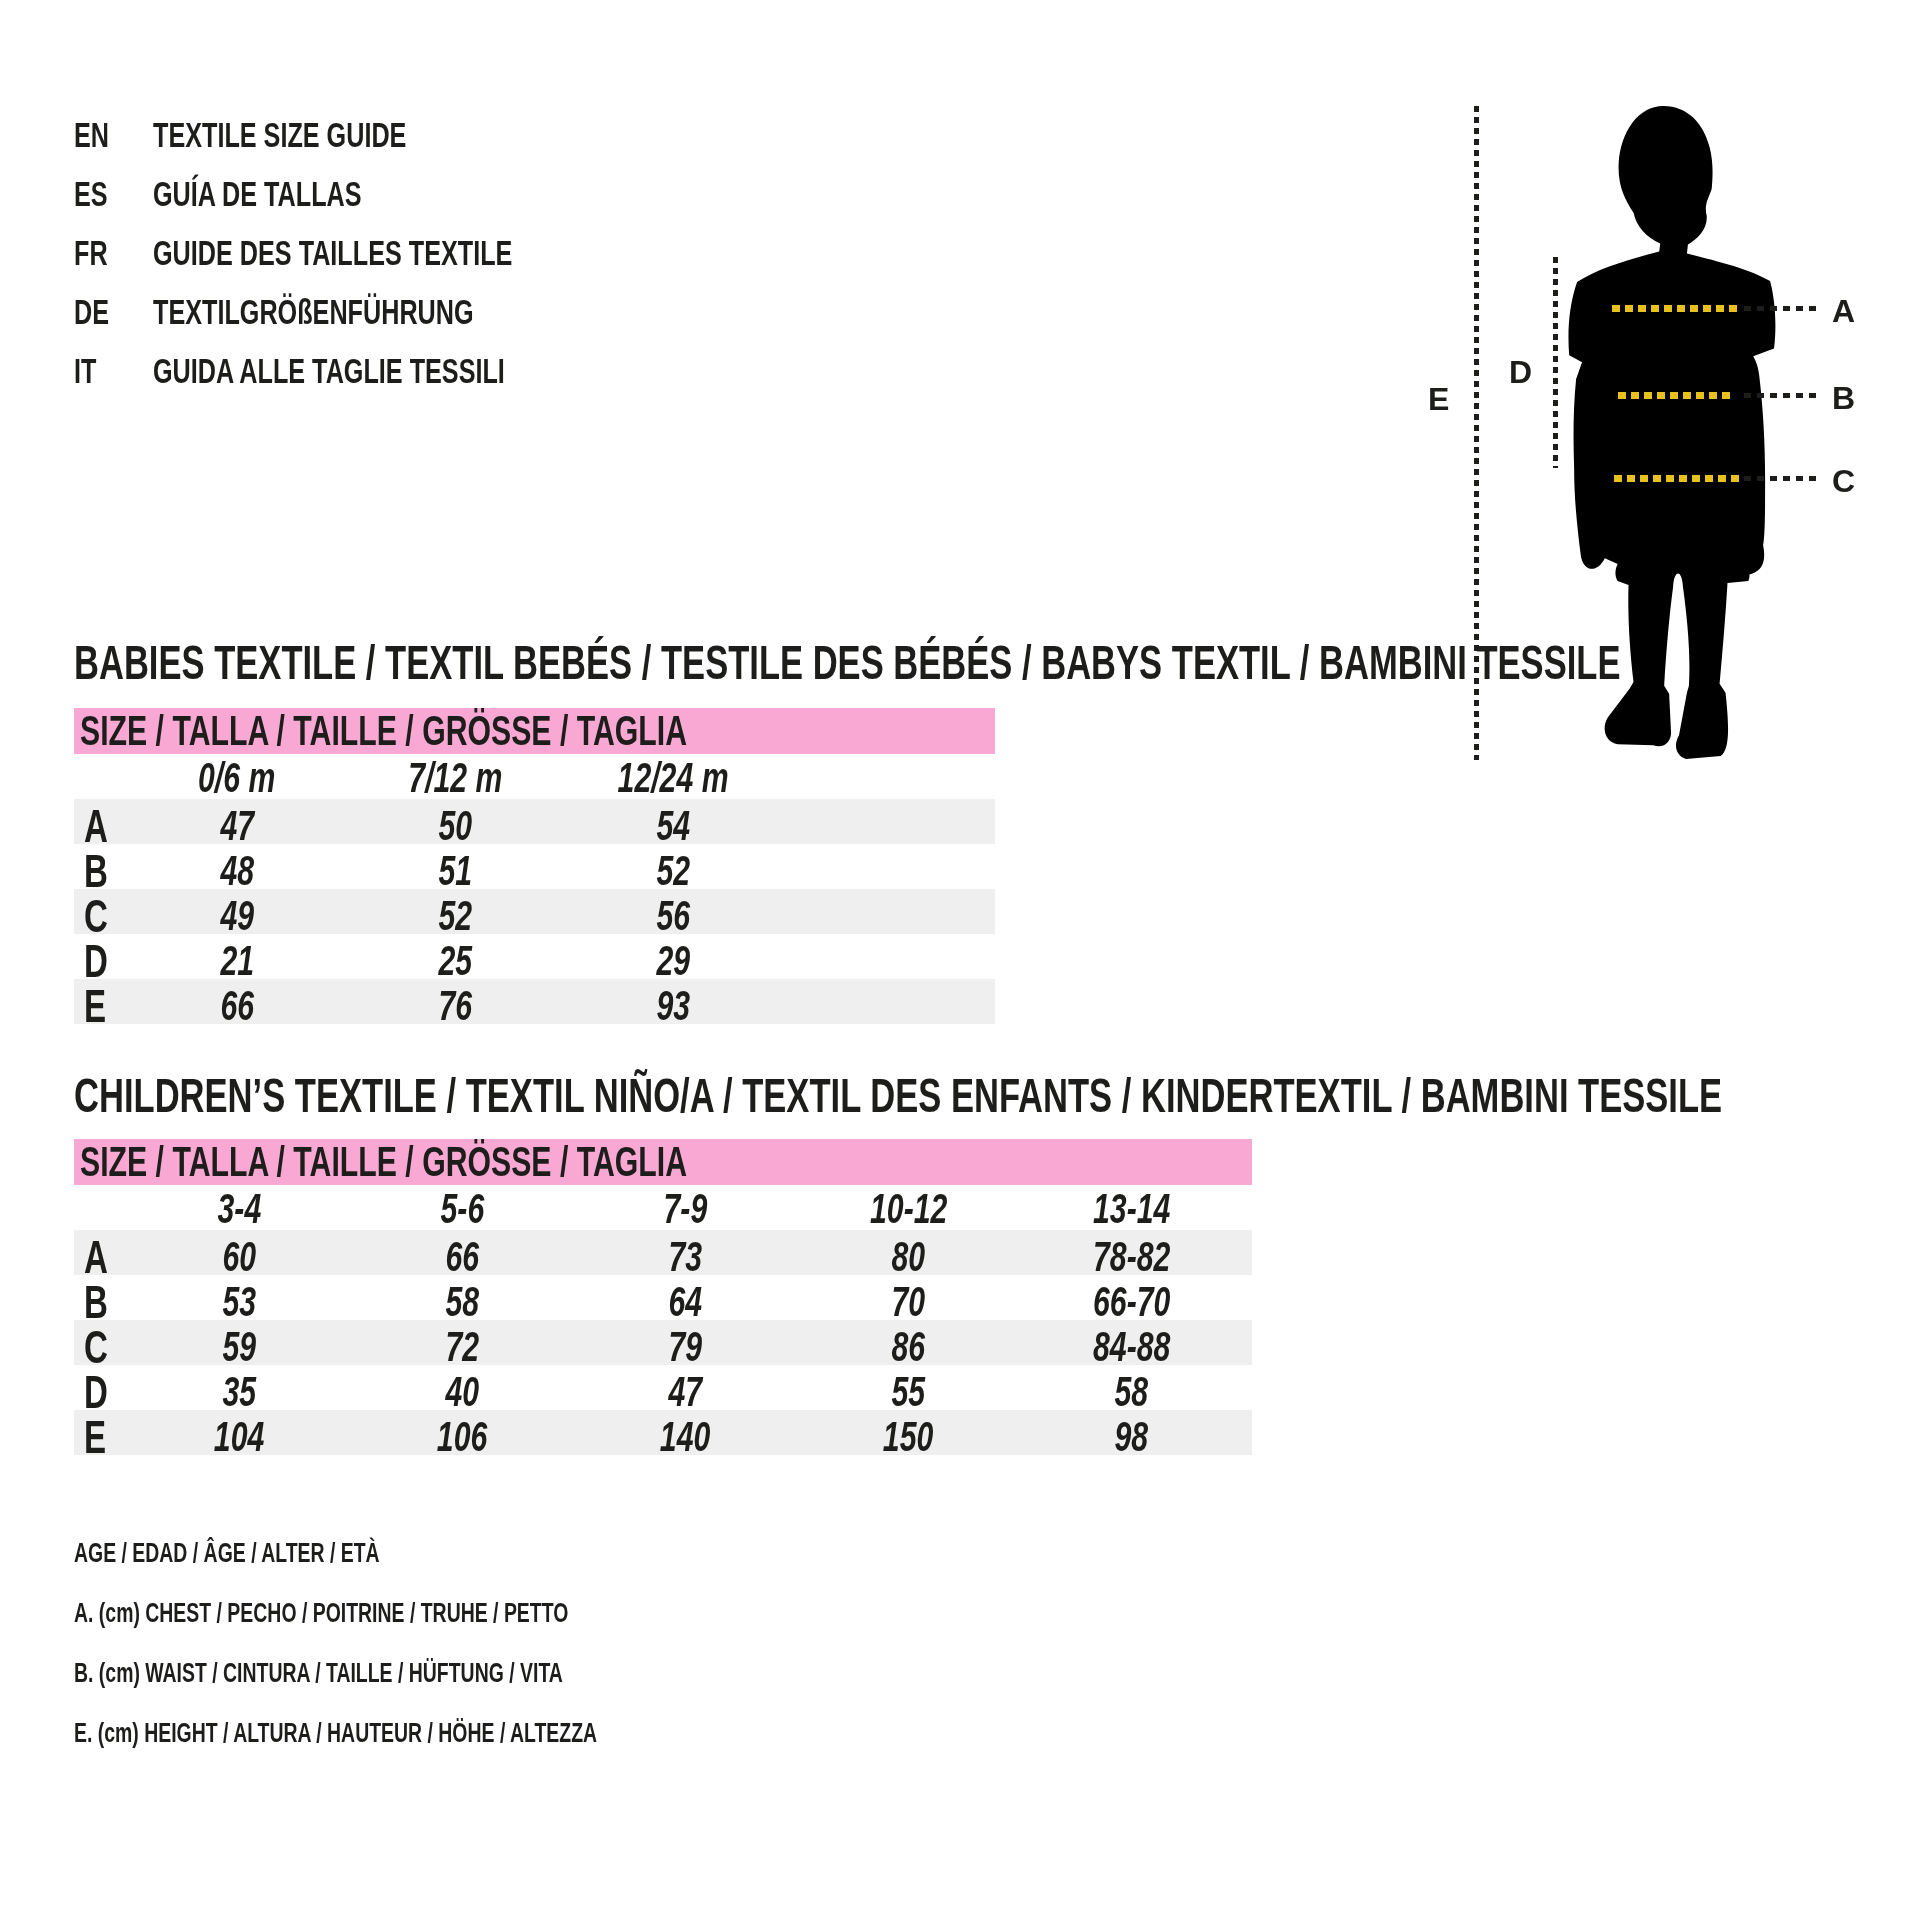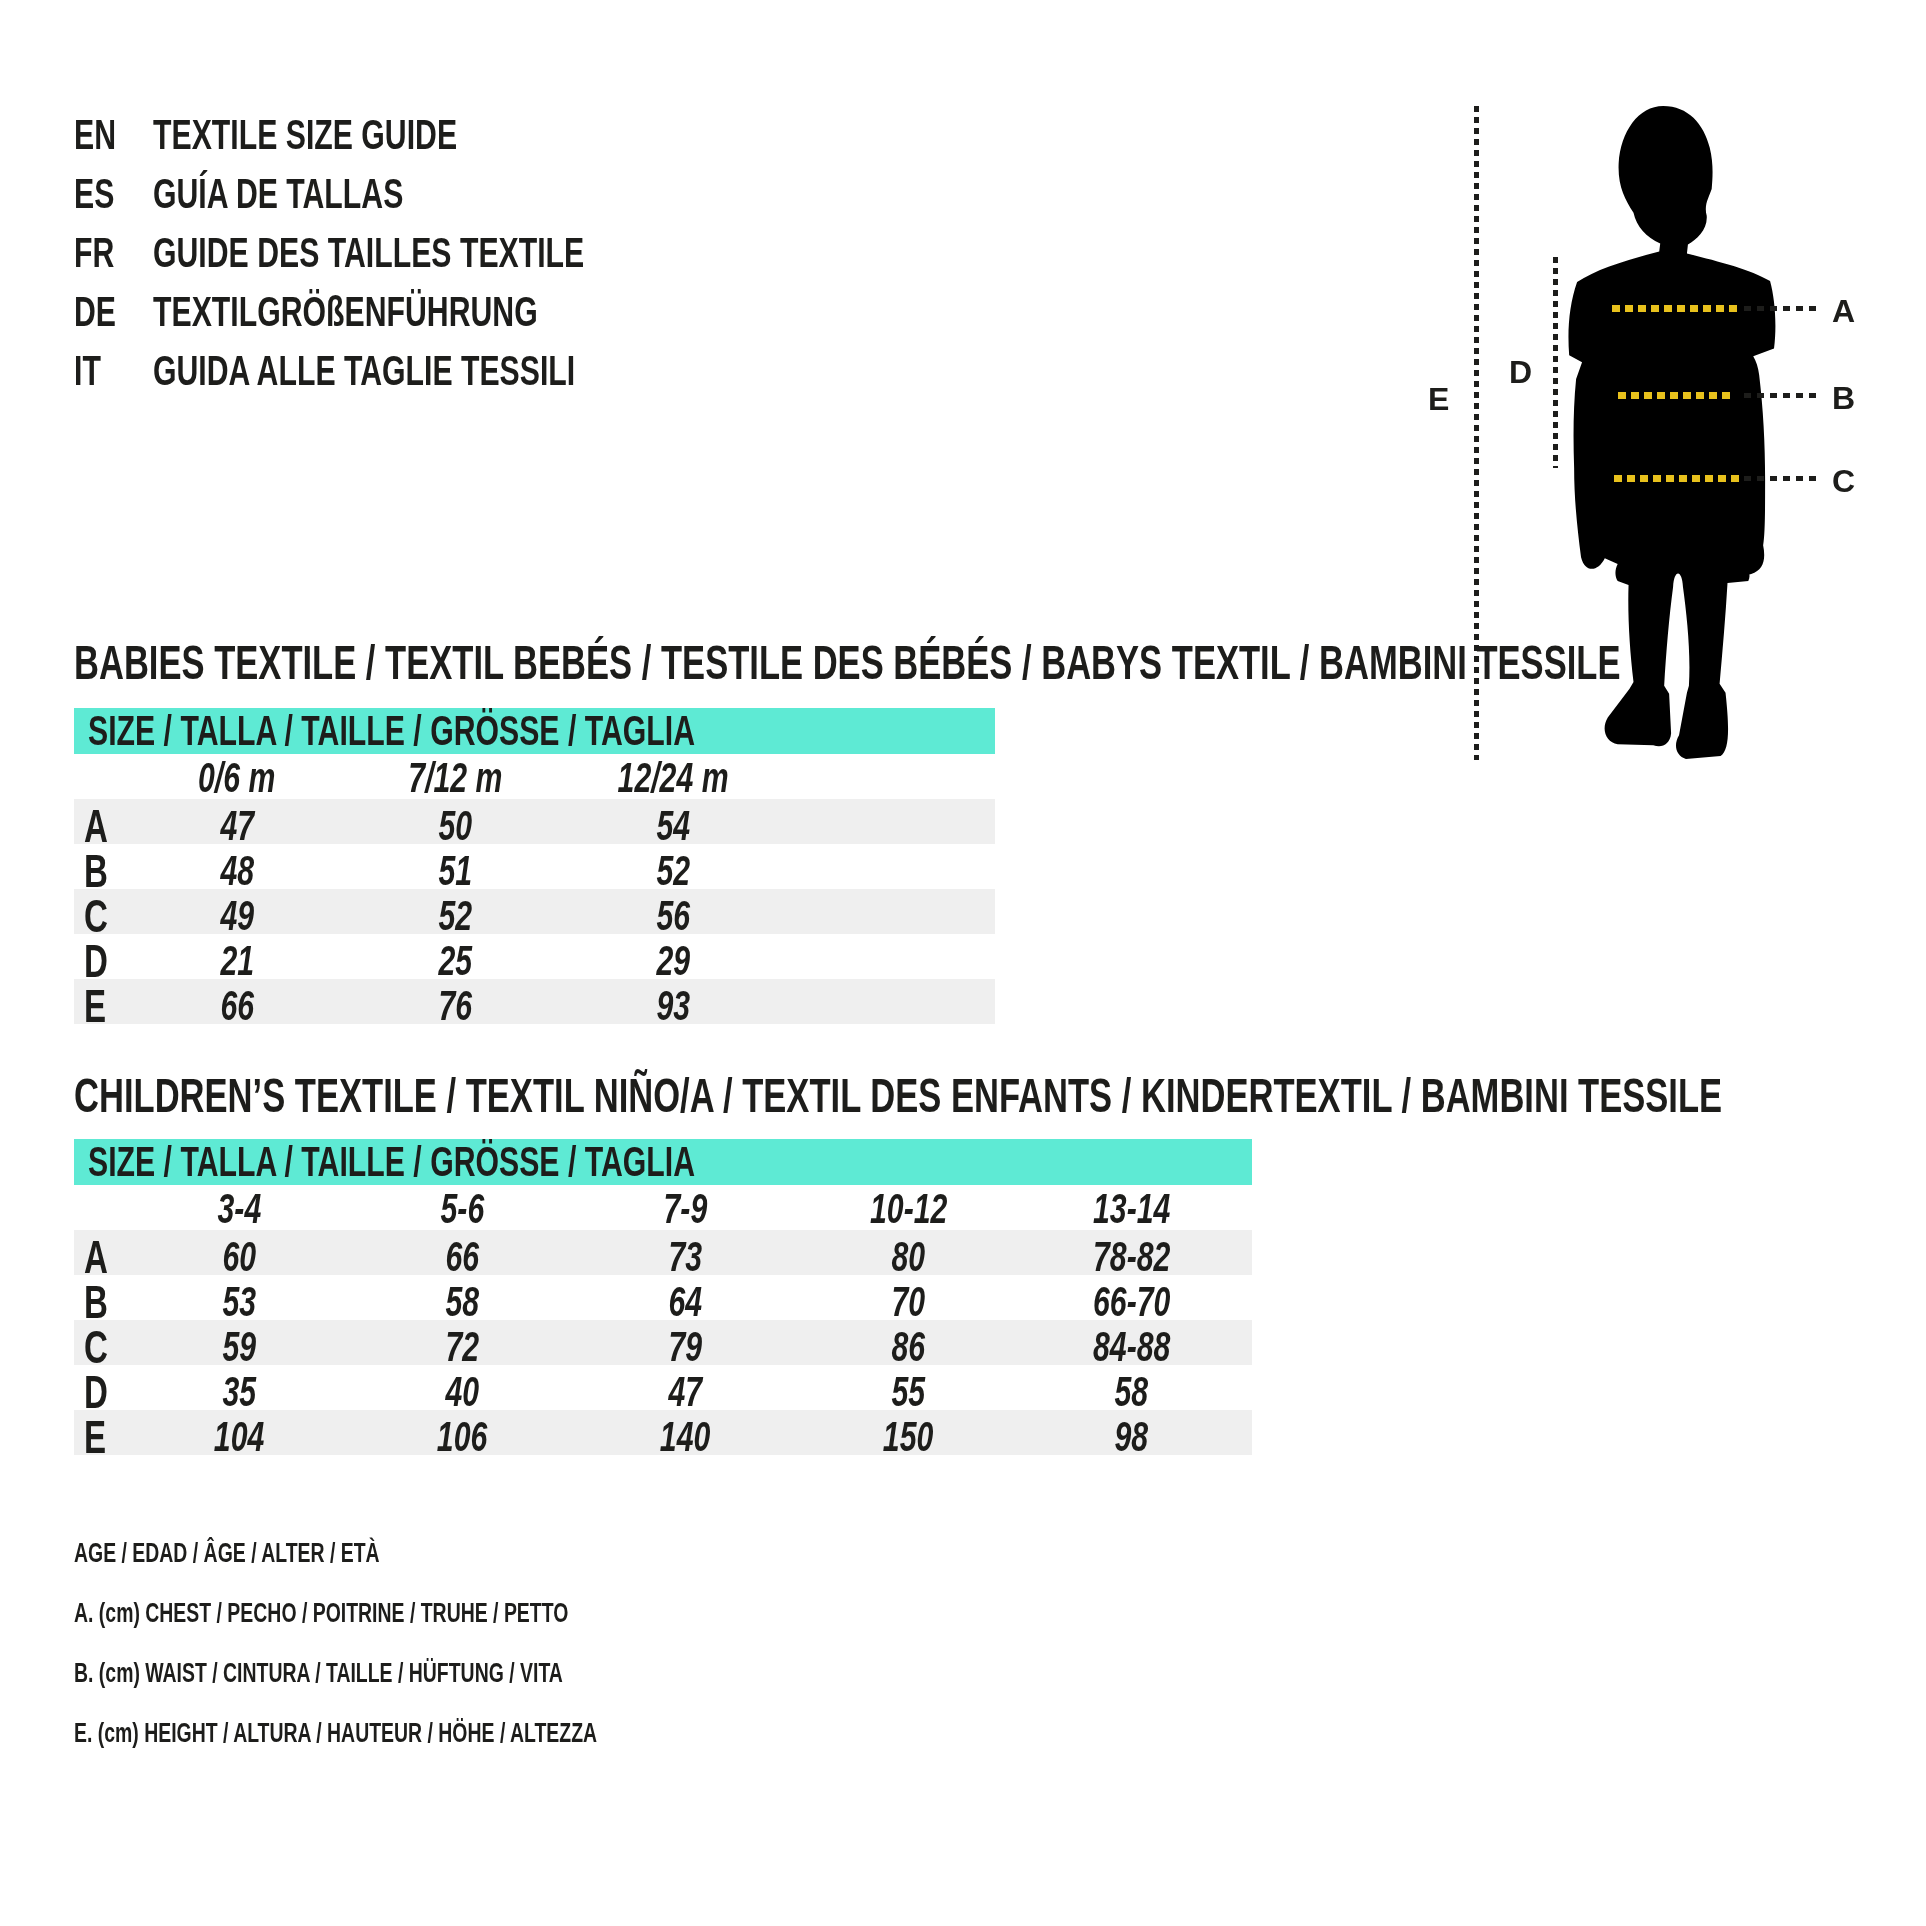--- a/index.html
+++ b/index.html
@@ -8,29 +8,29 @@
     position:relative;width:1927px;height:1927px;background:#ffffff;overflow:hidden;
     font-family:"Liberation Sans","DejaVu Sans",sans-serif;
     font-weight:700;color:#1d1d1b;
   }
   
   .cx{display:inline-block;transform:scaleX(0.72);transform-origin:0 50%;white-space:nowrap;}
   .cxc{display:inline-block;transform:scaleX(0.72);transform-origin:50% 50%;white-space:nowrap;}
 
   
   .langs{position:absolute;left:74px;top:105px;}
-  .lang-row{display:flex;height:59px;align-items:center;font-size:42px;}
+  .lang-row{display:flex;height:59px;align-items:center;font-size:35px;}
   .lang-code{width:79px;flex:0 0 79px;}
 
   
   .section-heading{position:absolute;left:74px;font-size:48px;line-height:1;}
 
   
   .stable{position:absolute;left:74px;}
-  .size-bar{background:#5eead4;height:46px;display:flex;align-items:center;padding-left:14px;box-sizing:border-box;font-size:42px;}
+  .size-bar{background:#f9a8d4;height:46px;display:flex;align-items:center;padding-left:6px;box-sizing:border-box;font-size:42px;}
   .thead,.trow{display:grid;height:45px;align-items:center;}
   .babies-grid{grid-template-columns:54px repeat(3,218px);}
   .children-grid{grid-template-columns:54px repeat(5,223px);}
   .thead{font-size:42px;}
   .trow{font-size:42px;}
   .trow.alt{background:#efefef;}
   .cell{text-align:center;font-style:italic;}
   .rlabel{font-size:46px;padding-left:10px;}
 
   

